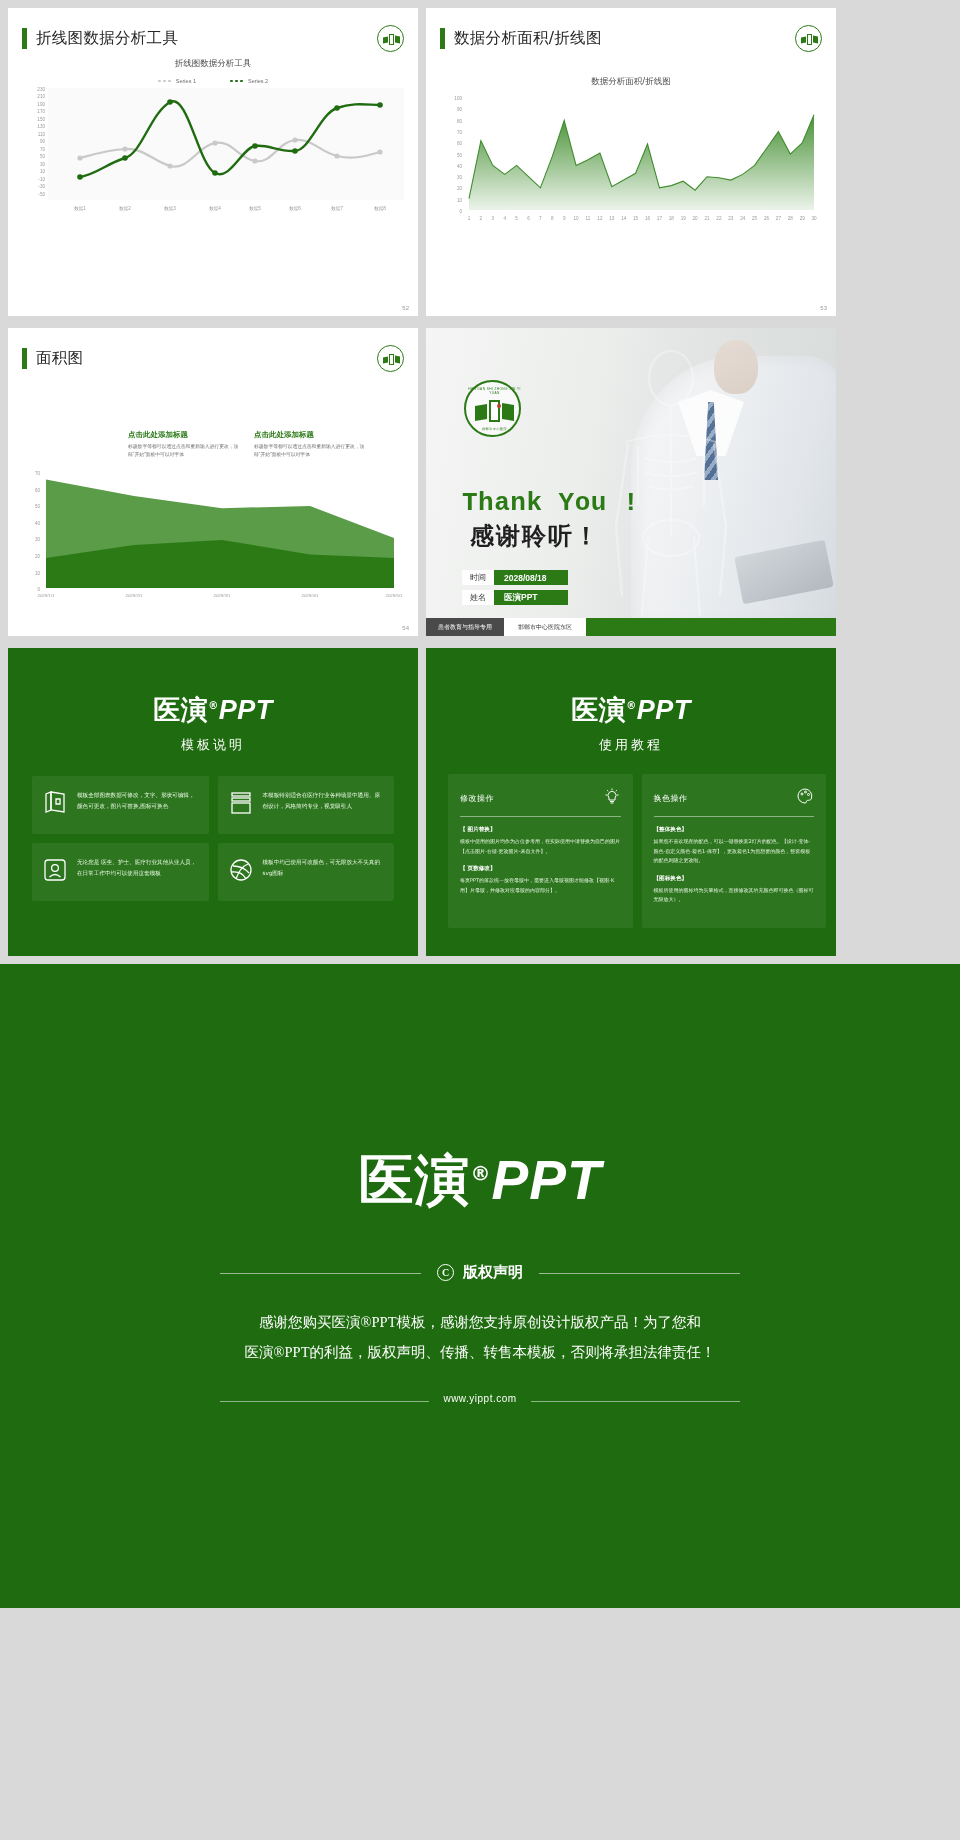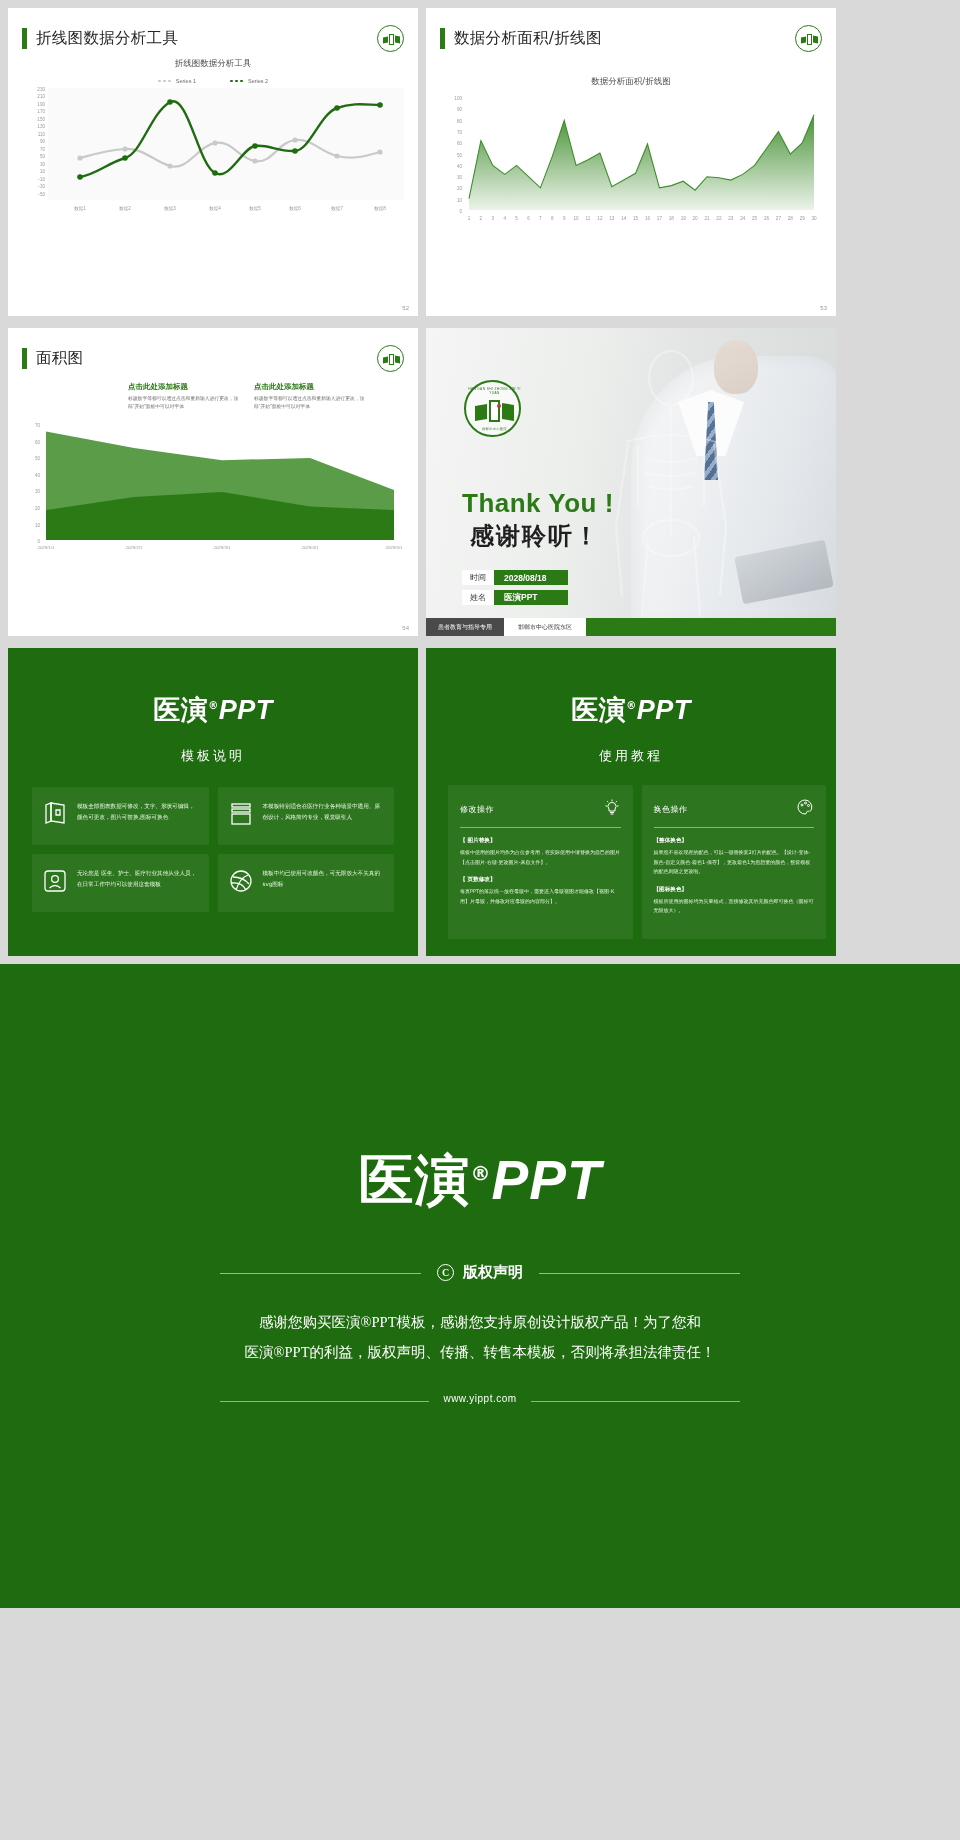--- a/index.html
+++ b/index.html
@@ -71,21 +71,21 @@
   }
   .legend span.k { display: inline-flex; align-items: center; gap: 2px; }
   .dashdot { display: inline-block; width: 16px; height: 4px; position: relative; }
   .dashdot b { position: absolute; top: 1px; width: 3px; height: 2.2px; border-radius: 1px; }
 
   .axis-lbl { font-size: 4.6px; fill: #9a9a9a; font-family: "Liberation Sans", sans-serif; }
   .axis-lbl-x { font-size: 4.6px; fill: #9a9a9a; font-family: "Liberation Sans", sans-serif; }
 
   
   .cap-row { display: flex; gap: 8px; padding: 8px 14px 0 120px; }
-  .cap { width: 118px; }
+  .cap { width: 118px; margin-top: 48px; }
   .cap h4 { font-size: 7.5px; color: #2b7a16; margin-bottom: 3px;
             font-family: "DejaVu Sans", "Liberation Sans", sans-serif; }
   .cap p  { font-size: 4.8px; color: #6d6d6d; line-height: 1.65; }
 
   
   .ty {
     position: relative; width: 410px; height: 308px; overflow: hidden;
     background: linear-gradient(120deg,#f2f3f2 0%,#e9eae8 45%,#dfe1df 100%);
   }
   .ty-photo {
@@ -139,21 +139,21 @@
   .badge-arc-top, .badge-arc-bot {
     position:absolute; left:0; width:57px; text-align:center; font-size:3.2px; color:#2b7a16;
     letter-spacing:.4px;
   }
   .badge-arc-top { top: 5px; }
   .badge-arc-bot { bottom: 4px; }
 
   .ty-en {
     position: absolute; left: 36px; top: 160px;
     font-size: 26px; font-weight: 700; color: #2b7a16; letter-spacing: .5px;
-    font-family: Liberation Sans, sans-serif;
+    font-family: Liberation Mono, monospace;
   }
   .ty-cn {
     position: absolute; left: 44px; top: 192px;
     font-size: 24px; font-weight: 700; color: #1f1f1f; letter-spacing: 2px;
     font-family: "DejaVu Sans", "Liberation Sans", sans-serif;
   }
   .ty-field { position: absolute; left: 36px; display:flex; height: 15px; }
   .ty-field .lab {
     background: rgba(255,255,255,.92); color:#333; font-size: 8px;
     padding: 0 8px; display:flex; align-items:center;
@@ -184,21 +184,21 @@
   }
   .brand .mark {
     font-size: 27px; font-weight: 700; letter-spacing: .5px;
     font-family: "DejaVu Sans", "Liberation Sans", sans-serif;
   }
   .brand .mark i {
     font-style: normal; font-family:"Liberation Sans",sans-serif; font-style: italic;
   }
   .brand .mark sup { font-size: 10px; vertical-align: super; }
   .brand .sub {
-    margin-top: 19px; font-size: 13px; letter-spacing: 3px;
+    margin-top: 8px; font-size: 13px; letter-spacing: 3px;
     font-family: "DejaVu Sans", "Liberation Sans", sans-serif;
   }
   .cards { display:flex; gap: 9px; padding: 22px 24px 0 24px; }
   .card {
     flex:1; background: rgba(255,255,255,.07); border-radius: 2px;
     padding: 14px 10px; display:flex; gap: 9px;
   }
   .card .ic { flex:0 0 auto; width: 26px; }
   .card p { font-size: 5.6px; line-height: 1.95; color:#eafae4;
             font-family:"DejaVu Sans","Liberation Sans",sans-serif; }

